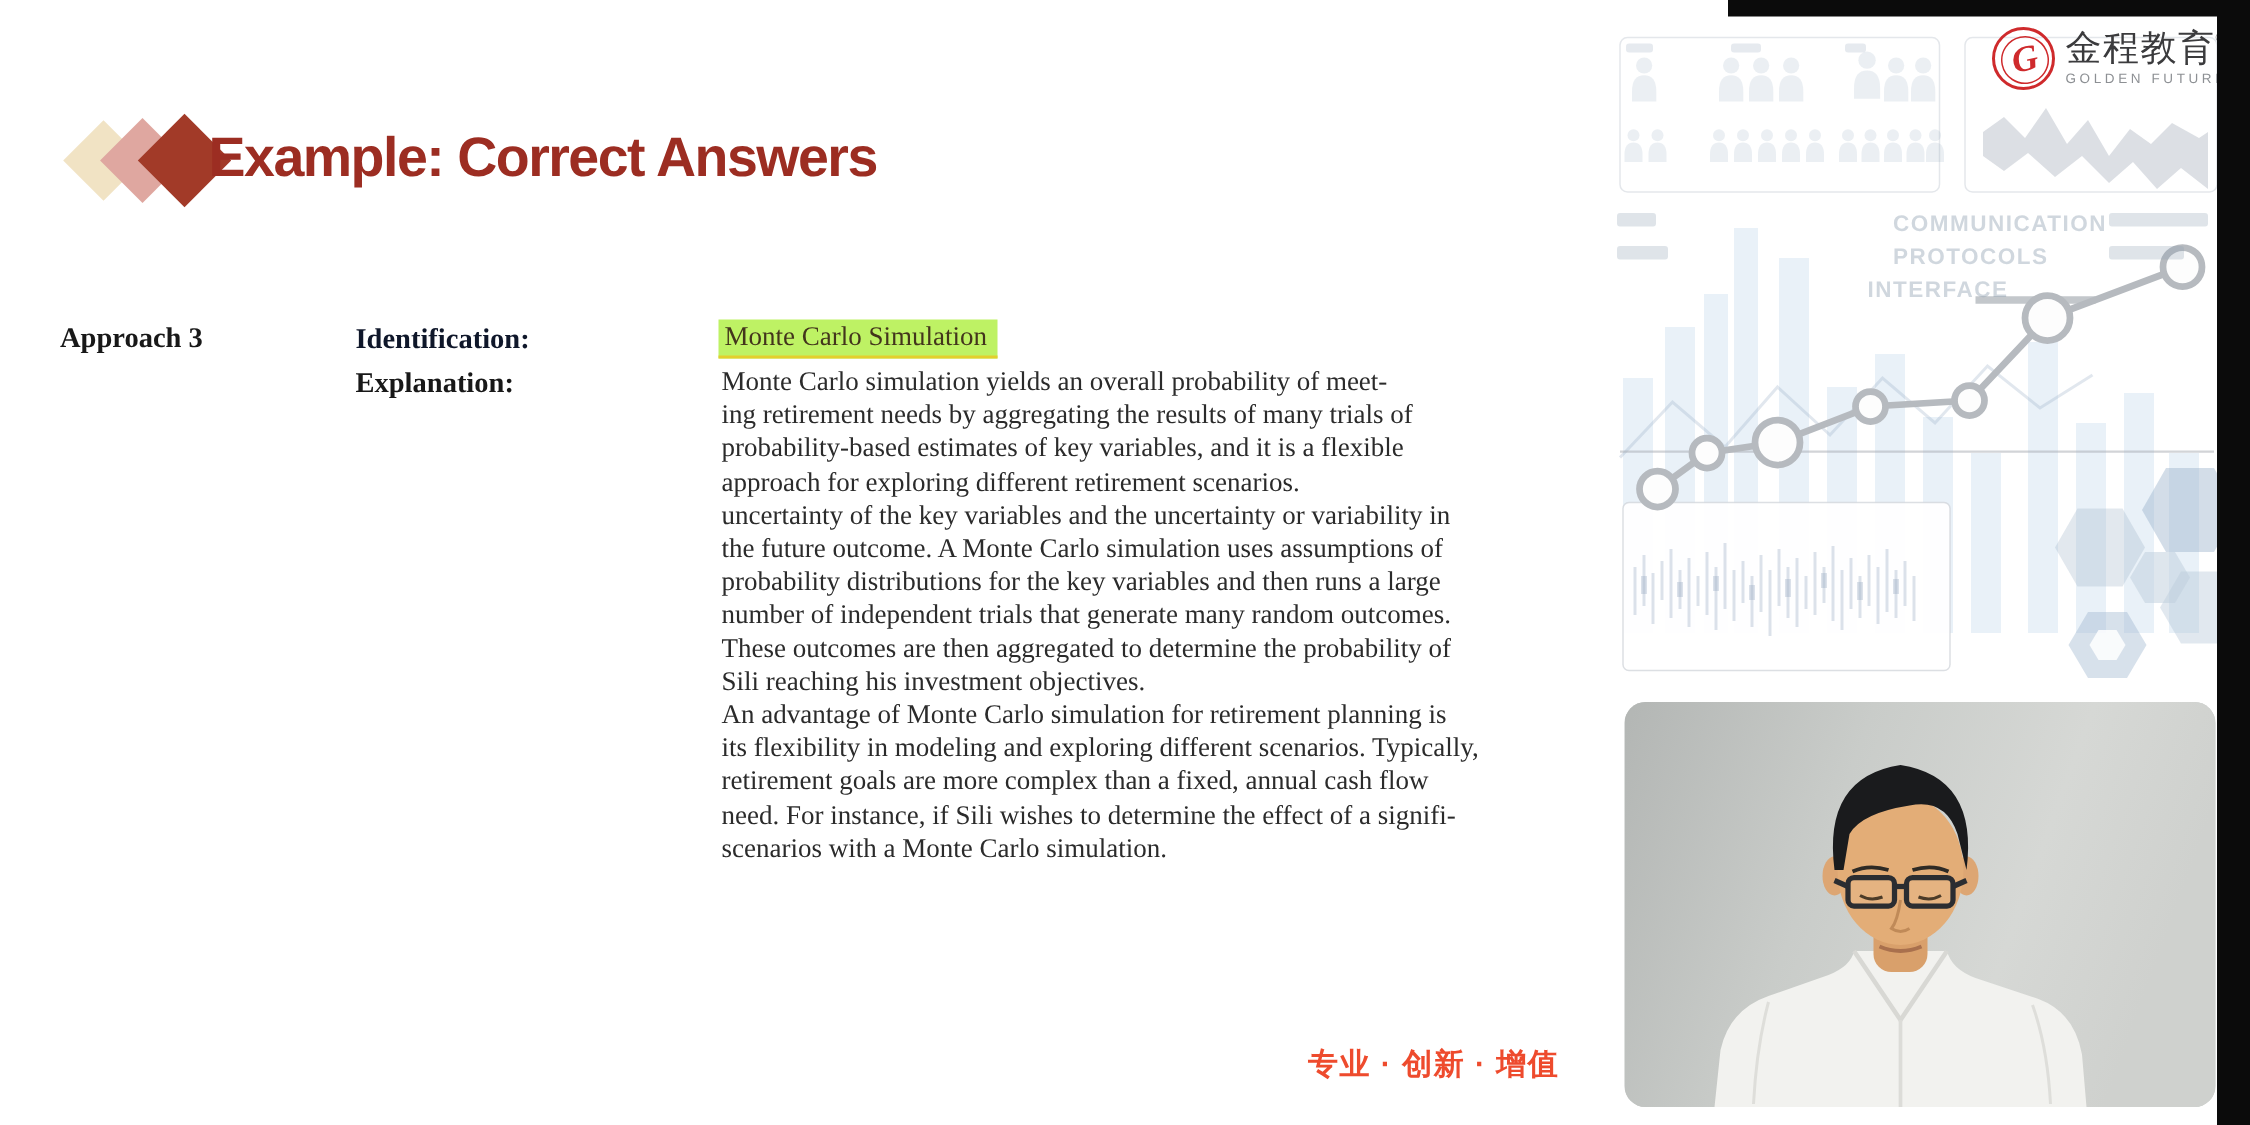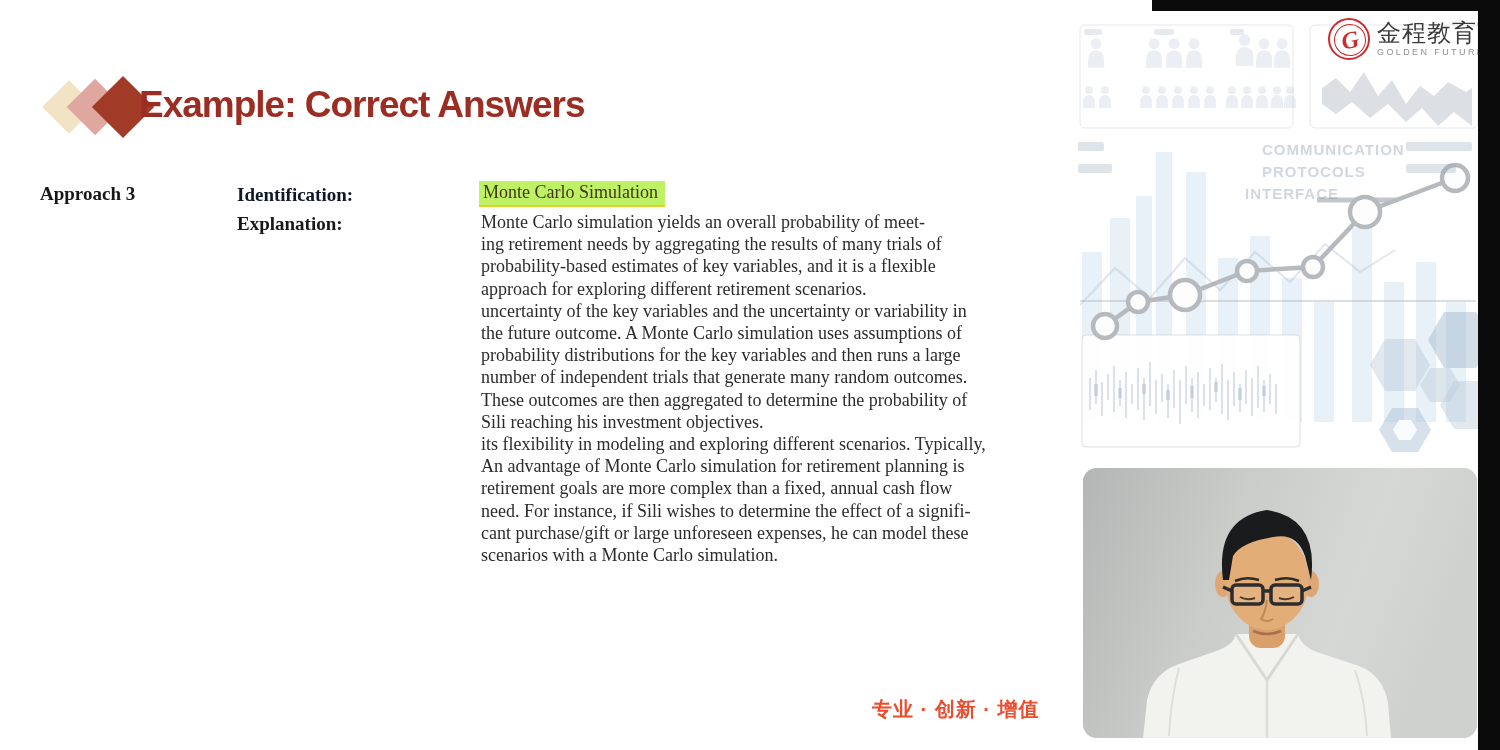--- a/index.html
+++ b/index.html
@@ -10,21 +10,21 @@
   .bar-topright{position:absolute;left:1152px;top:0;width:326px;height:11px;background:#0b0b0b;}
   
   .title-icon{position:absolute;left:46px;top:78px;width:110px;height:60px;}
   .title-icon span{position:absolute;display:block;}
   .d1{left:4px;top:10px;width:38px;height:38px;background:#f1e3c4;transform:rotate(45deg);}
   .d2{left:29px;top:9px;width:40px;height:40px;background:#dfa7a0;transform:rotate(45deg);}
   .d3{left:55px;top:7px;width:44px;height:44px;background:#a23a28;transform:rotate(45deg);}
   .page-title{position:absolute;left:139px;top:84px;margin:0;font-size:37px;font-weight:800;
               letter-spacing:-1px;color:#9c2d22;font-family:"Liberation Sans",sans-serif;}
   
-  .serif{font-family:"Liberation Serif","DejaVu Serif",serif;}
+  .serif{font-family:"Liberation Serif","DejaVu Serif",serif;margin-top:32px;}
   .approach{position:absolute;left:40px;top:183px;font-size:19px;font-weight:bold;color:#181818;}
   .lbl-ident{position:absolute;left:237px;top:184px;font-size:19px;font-weight:bold;color:#0f172a;}
   .lbl-expl{position:absolute;left:237px;top:213px;font-size:19px;font-weight:bold;color:#181818;}
   .ident-hl{position:absolute;left:479px;top:181px;font-size:18px;color:#43351c;
             background:#bef264;padding:1px 7px 2px 4px;border-bottom:2px solid #e3cf2d;}
   .expl{position:absolute;left:481px;top:211px;width:600px;font-size:18px;line-height:22.2px;
         color:#2b2b2b;}
   .slogan{position:absolute;left:872px;top:696px;font-size:20px;font-weight:bold;color:#ee4b2d;
           letter-spacing:1px;}
   
@@ -173,25 +173,24 @@
       <div>Monte Carlo simulation yields an overall probability of meet-</div>
       <div>ing retirement needs by aggregating the results of many trials of</div>
       <div>probability-based estimates of key variables, and it is a flexible</div>
       <div>approach for exploring different retirement scenarios.</div>
       <div>uncertainty of the key variables and the uncertainty or variability in</div>
       <div>the future outcome. A Monte Carlo simulation uses assumptions of</div>
       <div>probability distributions for the key variables and then runs a large</div>
       <div>number of independent trials that generate many random outcomes.</div>
       <div>These outcomes are then aggregated to determine the probability of</div>
       <div>Sili reaching his investment objectives.</div>
+      <div>An advantage of Monte Carlo simulation for retirement planning is</div>
       <div>its flexibility in modeling and exploring different scenarios. Typically,</div>
-      <div>An advantage of Monte Carlo simulation for retirement planning is</div>
       <div>retirement goals are more complex than a fixed, annual cash flow</div>
       <div>need. For instance, if Sili wishes to determine the effect of a signifi-</div>
-      <div>cant purchase/gift or large unforeseen expenses, he can model these</div>
       <div>scenarios with a Monte Carlo simulation.</div>
     </div>
 
   <div class="slogan">专业 · 创新 · 增值</div>
 
   <div class="webcam">
     <svg width="394" height="270" viewBox="0 0 394 270">
       <defs>
         <linearGradient id="wall" x1="0" y1="0" x2="1" y2="0.25">
           <stop offset="0" stop-color="#b3b6b4"></stop>

